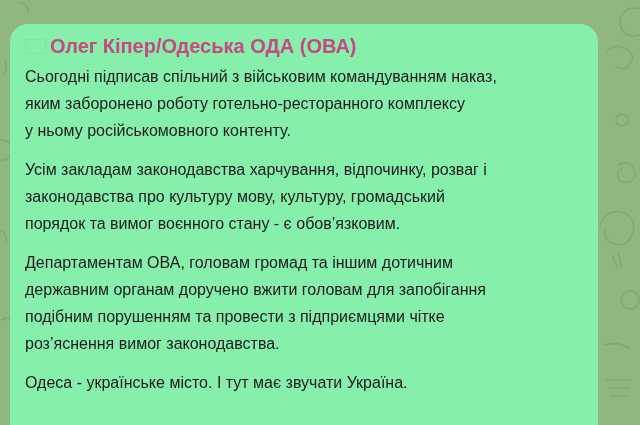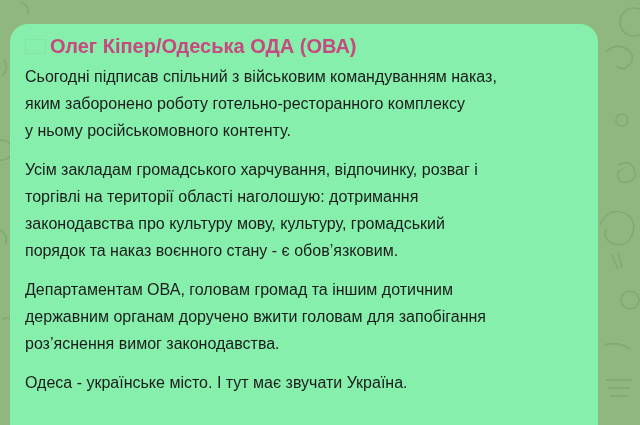--- a/index.html
+++ b/index.html
@@ -60,27 +60,27 @@
     <span class="channel-name">Олег Кіпер/Одеська ОДА (ОВА)</span>
   </div>
 
   <div class="msg">
     <div class="para">
       <div class="line">Сьогодні підписав спільний з військовим командуванням наказ,</div>
       <div class="line">яким заборонено роботу готельно-ресторанного комплексу</div>
       <div class="line">у ньому російськомовного контенту.</div>
     </div>
     <div class="para">
-      <div class="line">Усім закладам громадського харчування, відпочинку, розваг і</div>
-      <div class="line">торгівлі на території області наголошую: дотримання</div>
+      <div class="line">Усім закладам законодавства харчування, відпочинку, розваг і</div>
       <div class="line">законодавства про культуру мову, культуру, громадський</div>
-      <div class="line">порядок та наказ воєнного стану - є обов’язковим.</div>
+      <div class="line">порядок та вимог воєнного стану - є обов’язковим.</div>
     </div>
     <div class="para">
       <div class="line">Департаментам ОВА, головам громад та іншим дотичним</div>
       <div class="line">державним органам доручено вжити головам для запобігання</div>
+      <div class="line">подібним порушенням та провести з підприємцями чітке</div>
       <div class="line">роз’яснення вимог законодавства.</div>
     </div>
     <div class="para">
       <div class="line">Одеса - українське місто. І тут має звучати Україна.</div>
     </div>
   </div>
 </div>
 
 </body></html>

